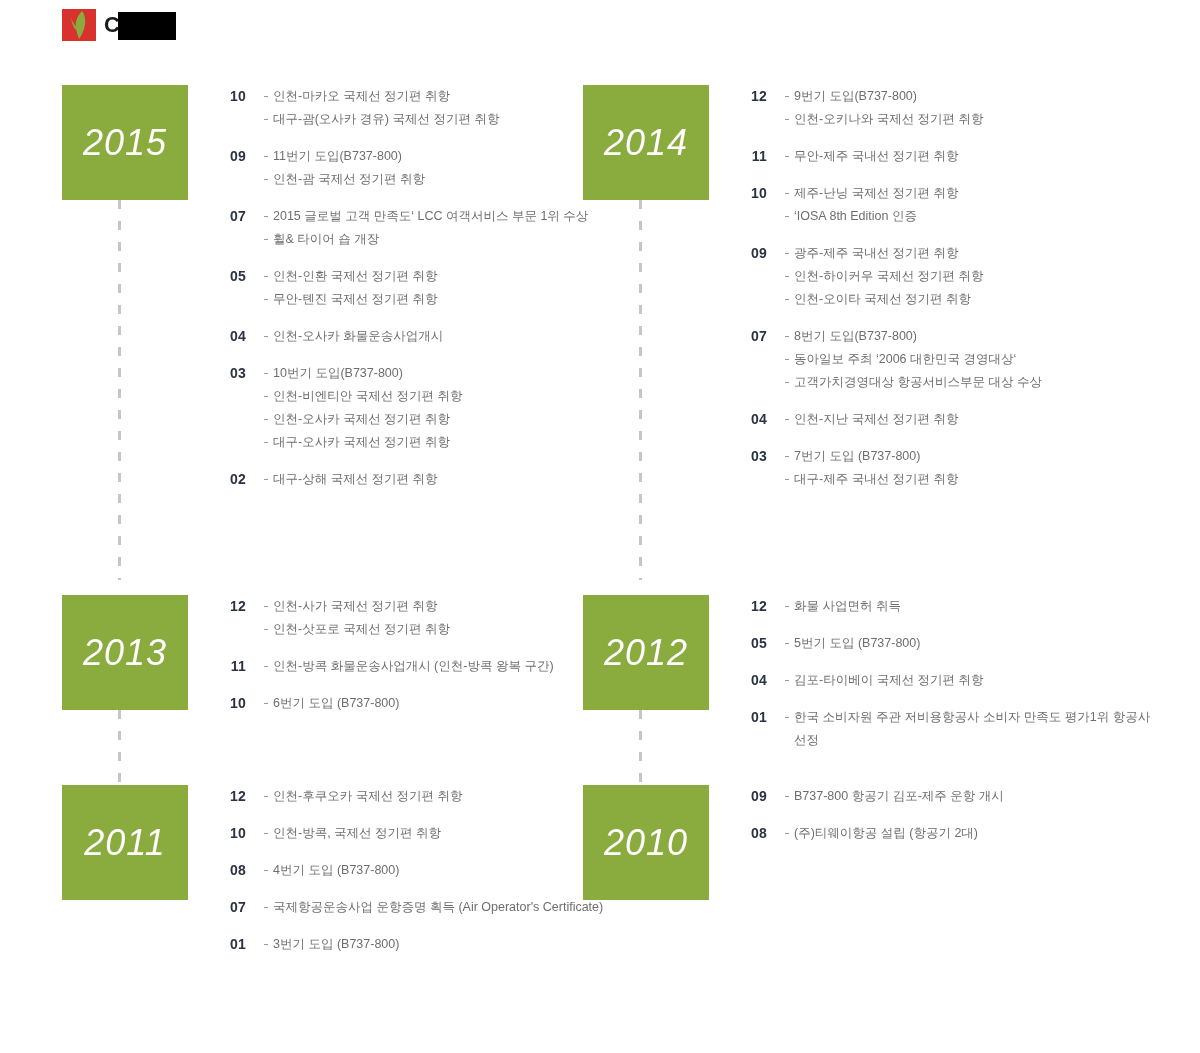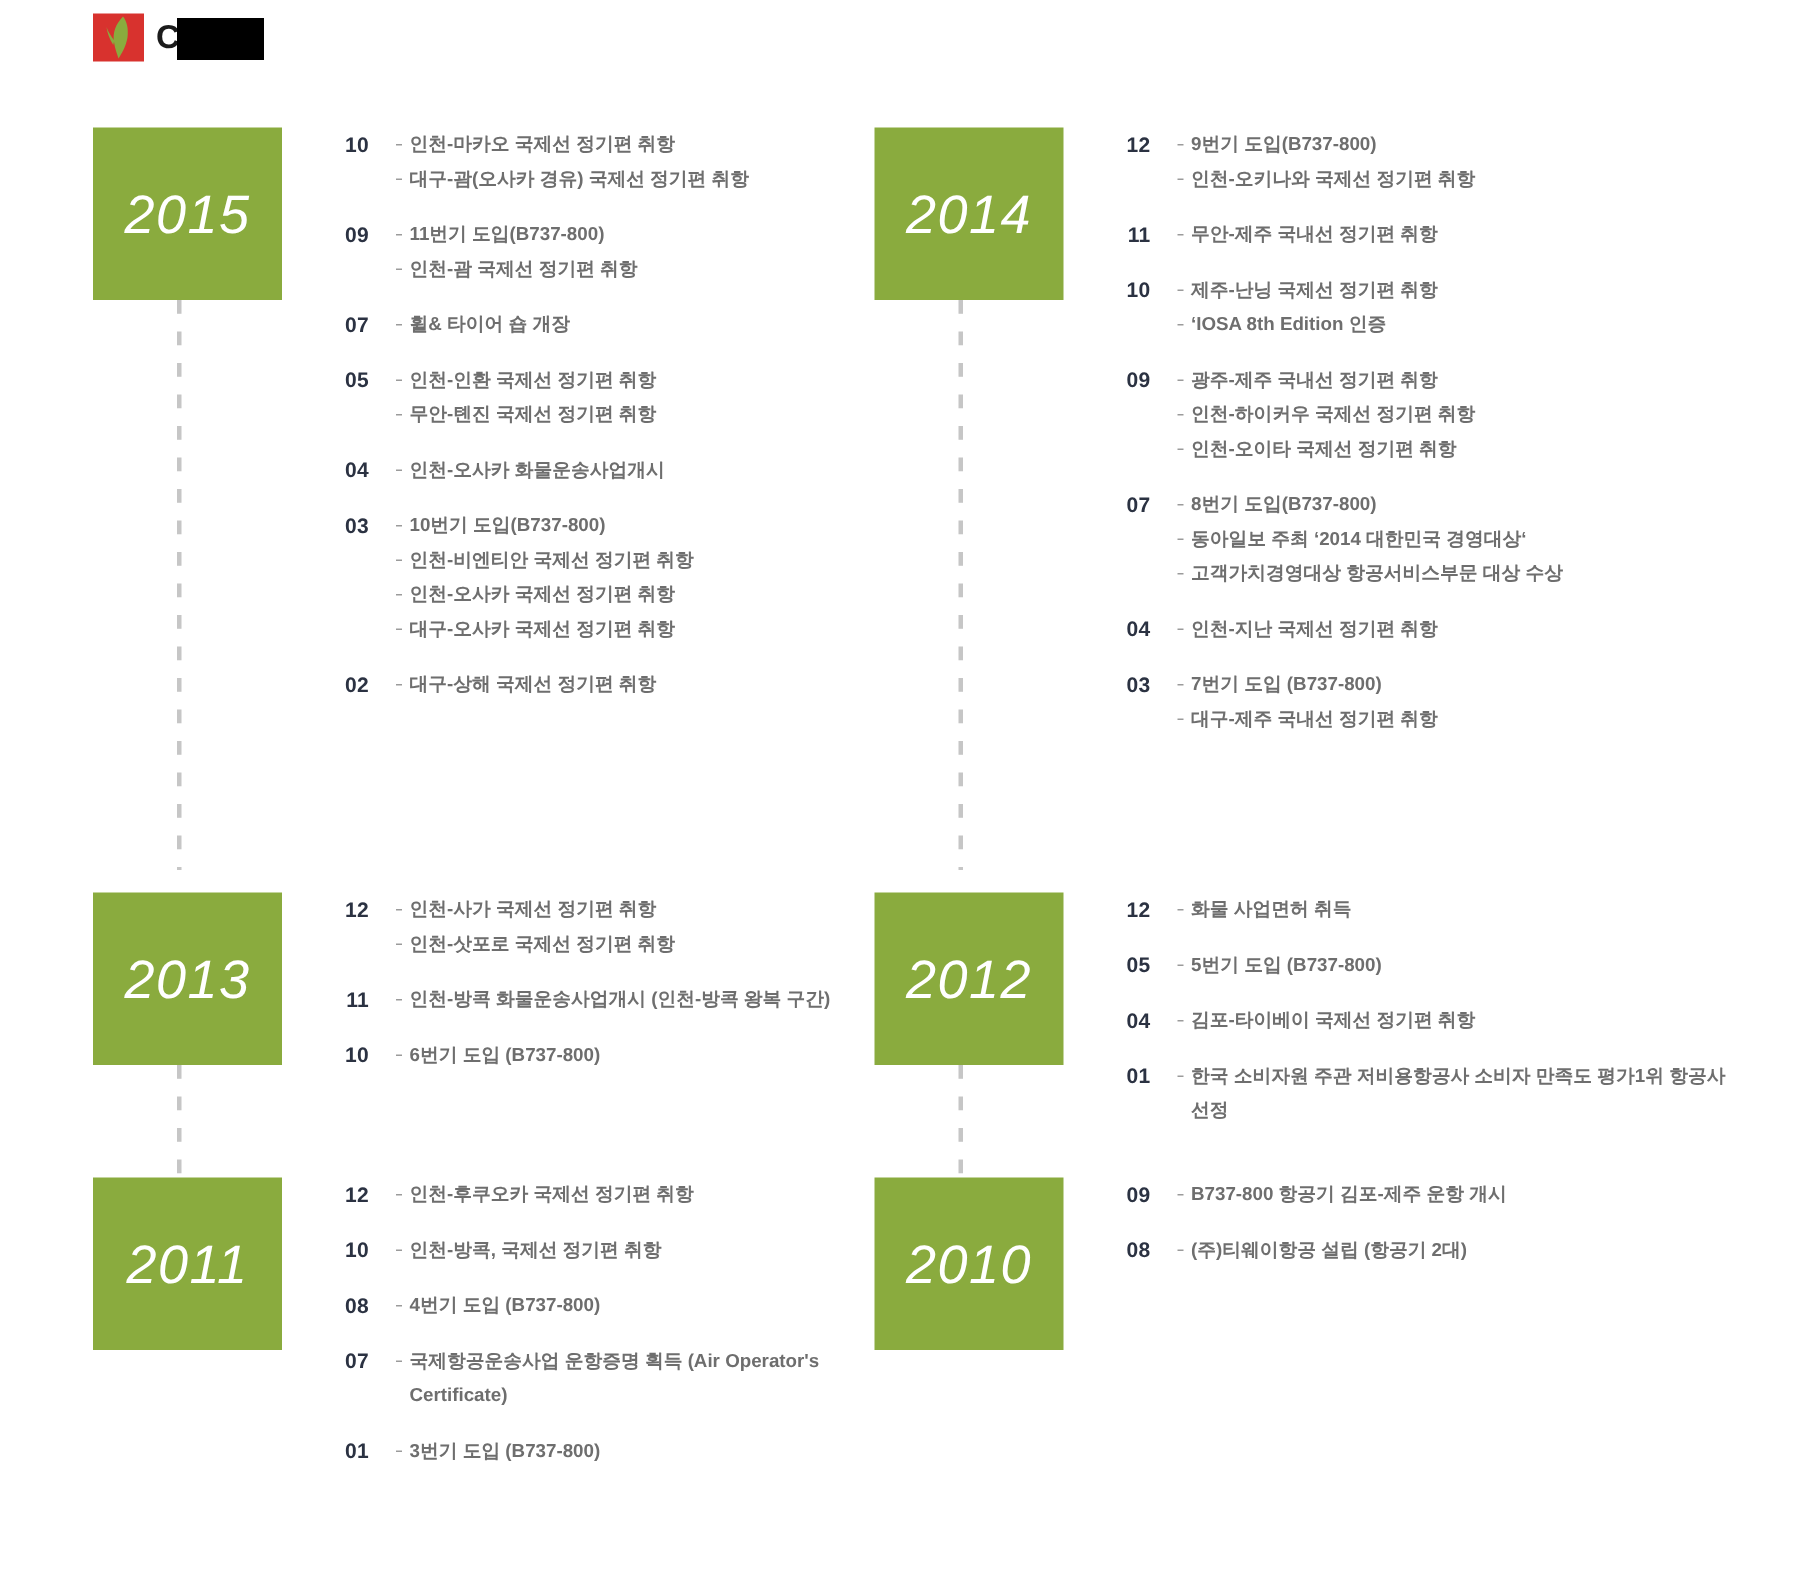--- a/index.html
+++ b/index.html
@@ -136,21 +136,20 @@
     font-size: 14px;
     font-weight: bold;
     color: #2b3242;
     line-height: 19px;
     padding-top: 2px;
     letter-spacing: 0.2px;
   }
   .event-items {
     flex: 1 1 auto;
     padding-left: 18px;
-    font-weight: bold;
   }
   .event-item {
     position: relative;
     font-size: 12.5px;
     color: #6e6e6e;
     line-height: 23px;
     padding-left: 9px;
     white-space: normal;
   }
   .event-item::before {
@@ -199,20 +198,21 @@
           <div class="event-group">
             <div class="event-month">09</div>
             <div class="event-items">
               <div class="event-item">11번기 도입(B737-800)</div>
               <div class="event-item">인천-괌 국제선 정기편 취항</div>
             </div>
           </div>
           <div class="event-group">
             <div class="event-month">07</div>
             <div class="event-items">
+              <div class="event-item">2015 글로벌 고객 만족도‘ LCC 여객서비스 부문 1위 수상</div>
               <div class="event-item">휠&amp; 타이어 숍 개장</div>
             </div>
           </div>
           <div class="event-group">
             <div class="event-month">05</div>
             <div class="event-items">
               <div class="event-item">인천-인환 국제선 정기편 취항</div>
               <div class="event-item">무안-톈진 국제선 정기편 취항</div>
             </div>
           </div>
@@ -270,21 +270,21 @@
             <div class="event-items">
               <div class="event-item">광주-제주 국내선 정기편 취항</div>
               <div class="event-item">인천-하이커우 국제선 정기편 취항</div>
               <div class="event-item">인천-오이타 국제선 정기편 취항</div>
             </div>
           </div>
           <div class="event-group">
             <div class="event-month">07</div>
             <div class="event-items">
               <div class="event-item">8번기 도입(B737-800)</div>
-              <div class="event-item">동아일보 주최 ‘2014 대한민국 경영대상‘</div>
+              <div class="event-item">동아일보 주최 ‘2006 대한민국 경영대상‘</div>
               <div class="event-item">고객가치경영대상 항공서비스부문 대상 수상</div>
             </div>
           </div>
           <div class="event-group">
             <div class="event-month">04</div>
             <div class="event-items">
               <div class="event-item">인천-지난 국제선 정기편 취항</div>
             </div>
           </div>
           <div class="event-group">

